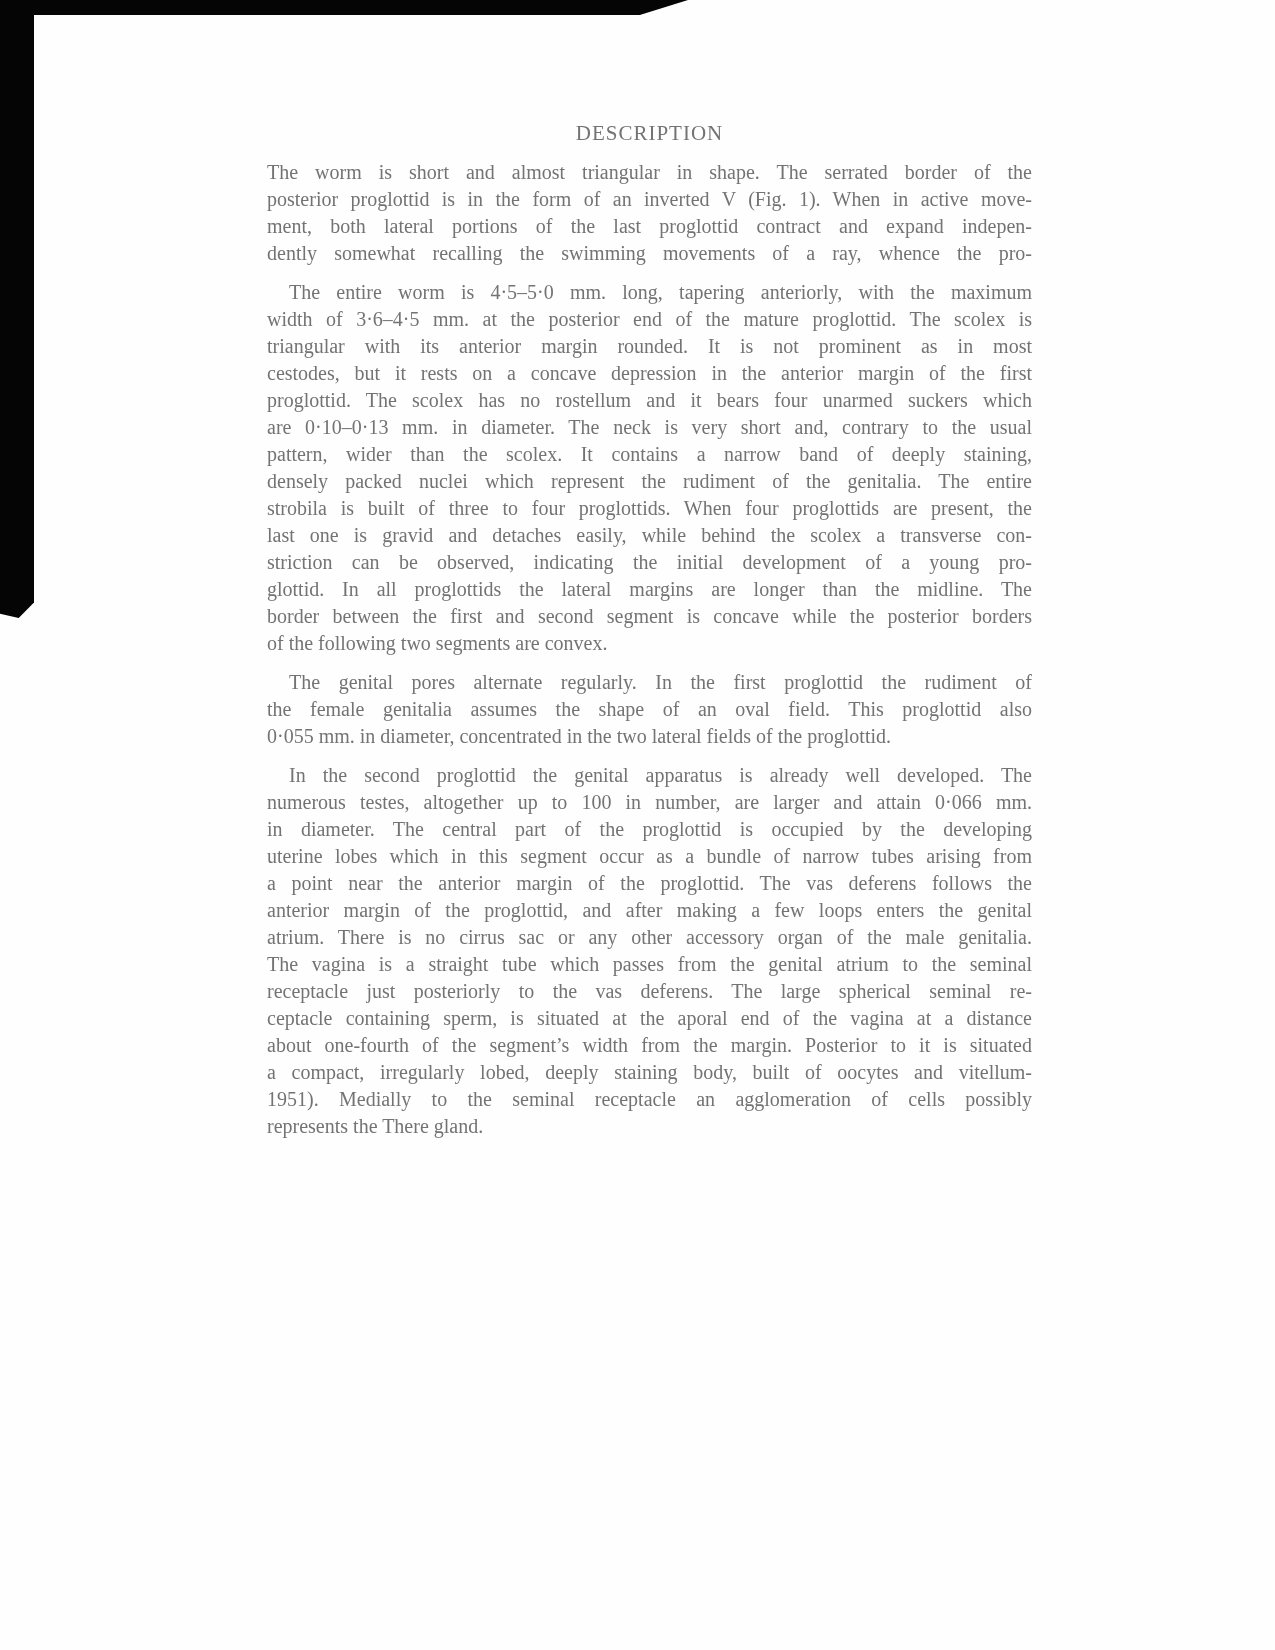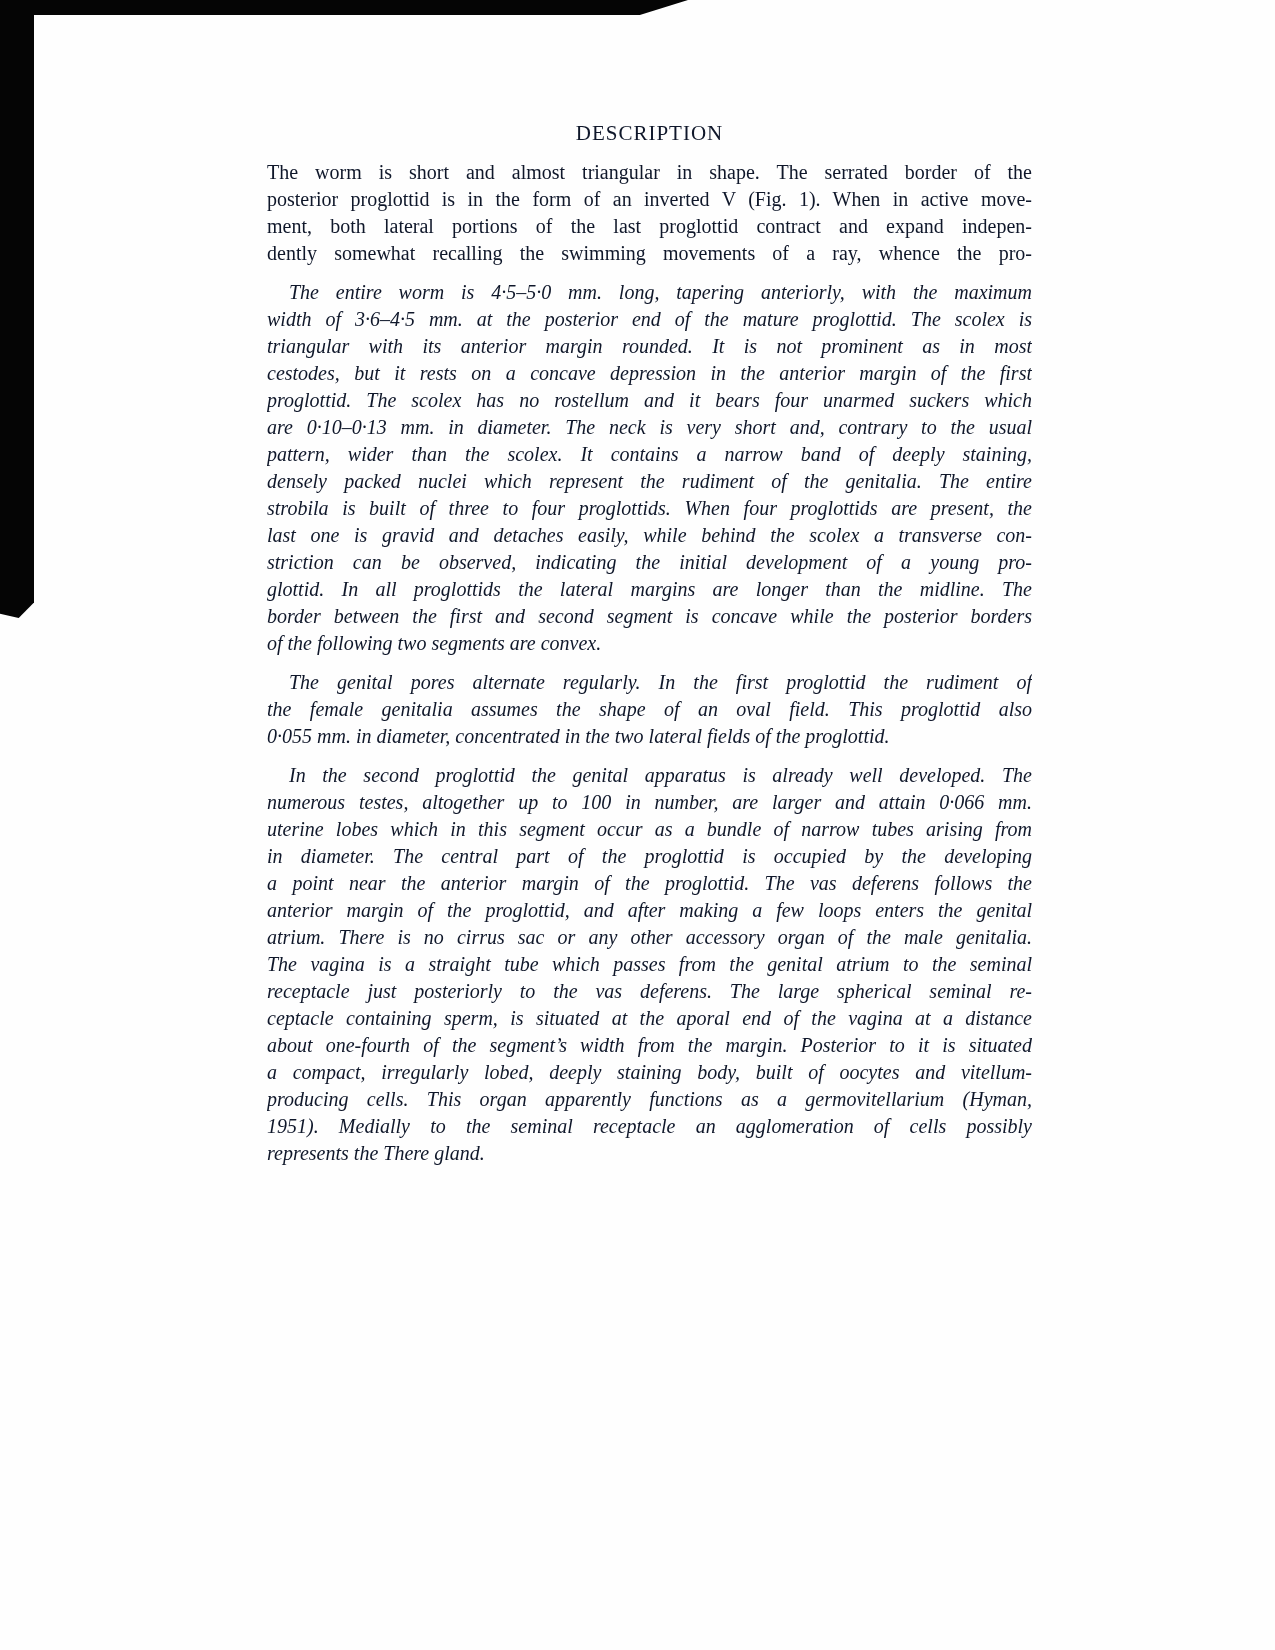--- a/index.html
+++ b/index.html
@@ -7,21 +7,21 @@
     padding: 0;
     background: #ffffff;
   }
   .page {
     position: relative;
     width: 1275px;
     height: 1650px;
     background: #fefefe;
     overflow: hidden;
     font-family: "Liberation Serif", "DejaVu Serif", serif;
-    color: #0f172a;
+    color: #737373;
   }
   
   .scan-bar-left {
     position: absolute;
     left: 0;
     top: 0;
     width: 34px;
     height: 618px;
     clip-path: polygon(0 0, 100% 0, 100% 97.5%, 55% 100%, 0 99.3%);
   }
@@ -41,21 +41,21 @@
   }
   .heading {
     margin: 0 0 11px 0;
     font-size: 21px;
     line-height: 27px;
     font-weight: normal;
     text-align: center;
     letter-spacing: 1px;
   }
   .para { margin: 12px; }
-  .para + .para { margin-top: 8px; font-style: italic; }
+  .para + .para { margin-top: 8px; }
   .line {
     font-size: 20px;
     line-height: 27px;
     height: 27px;
     text-align: justify;
     text-align-last: justify;
     white-space: normal;
     overflow: hidden;
   }
   .line.last {
@@ -98,29 +98,28 @@
           <div class="line last">of the following two segments are convex.</div>
         </div>
         <div class="para">
           <div class="line first-indent">The genital pores alternate regularly.  In the first proglottid the rudiment of</div>
           <div class="line">the female genitalia assumes the shape of an oval field. This proglottid also</div>
           <div class="line last">0·055 mm. in diameter, concentrated in the two lateral fields of the proglottid.</div>
         </div>
         <div class="para">
           <div class="line first-indent">In the second proglottid the genital apparatus is already well developed. The</div>
           <div class="line">numerous testes, altogether up to 100 in number, are larger and attain 0·066 mm.</div>
+          <div class="line">in diameter. The central part of the proglottid is occupied by the developing</div>
           <div class="line">uterine lobes which in this segment occur as a bundle of narrow tubes arising from</div>
-          <div class="line">in diameter. The central part of the proglottid is occupied by the developing</div>
           <div class="line">a point near the anterior margin of the proglottid. The vas deferens follows the</div>
           <div class="line">anterior margin of the proglottid, and after making a few loops enters the genital</div>
           <div class="line">atrium. There is no cirrus sac or any other accessory organ of the male genitalia.</div>
           <div class="line">The vagina is a straight tube which passes from the genital atrium to the seminal</div>
           <div class="line">receptacle just posteriorly to the vas deferens. The large spherical seminal re-</div>
           <div class="line">ceptacle containing sperm, is situated at the aporal end of the vagina at a distance</div>
           <div class="line">about one-fourth of the segment’s width from the margin.  Posterior to it is situated</div>
           <div class="line">a compact, irregularly lobed, deeply staining body, built of oocytes and vitellum-</div>
-          <div class="line">producing cells. This organ apparently functions as a germovitellarium (Hyman,</div>
           <div class="line">1951).  Medially to the seminal receptacle an agglomeration of cells possibly</div>
           <div class="line last">represents the There gland.</div>
         </div>
       </div>
   </div>
 </div>
 
 </body></html>

